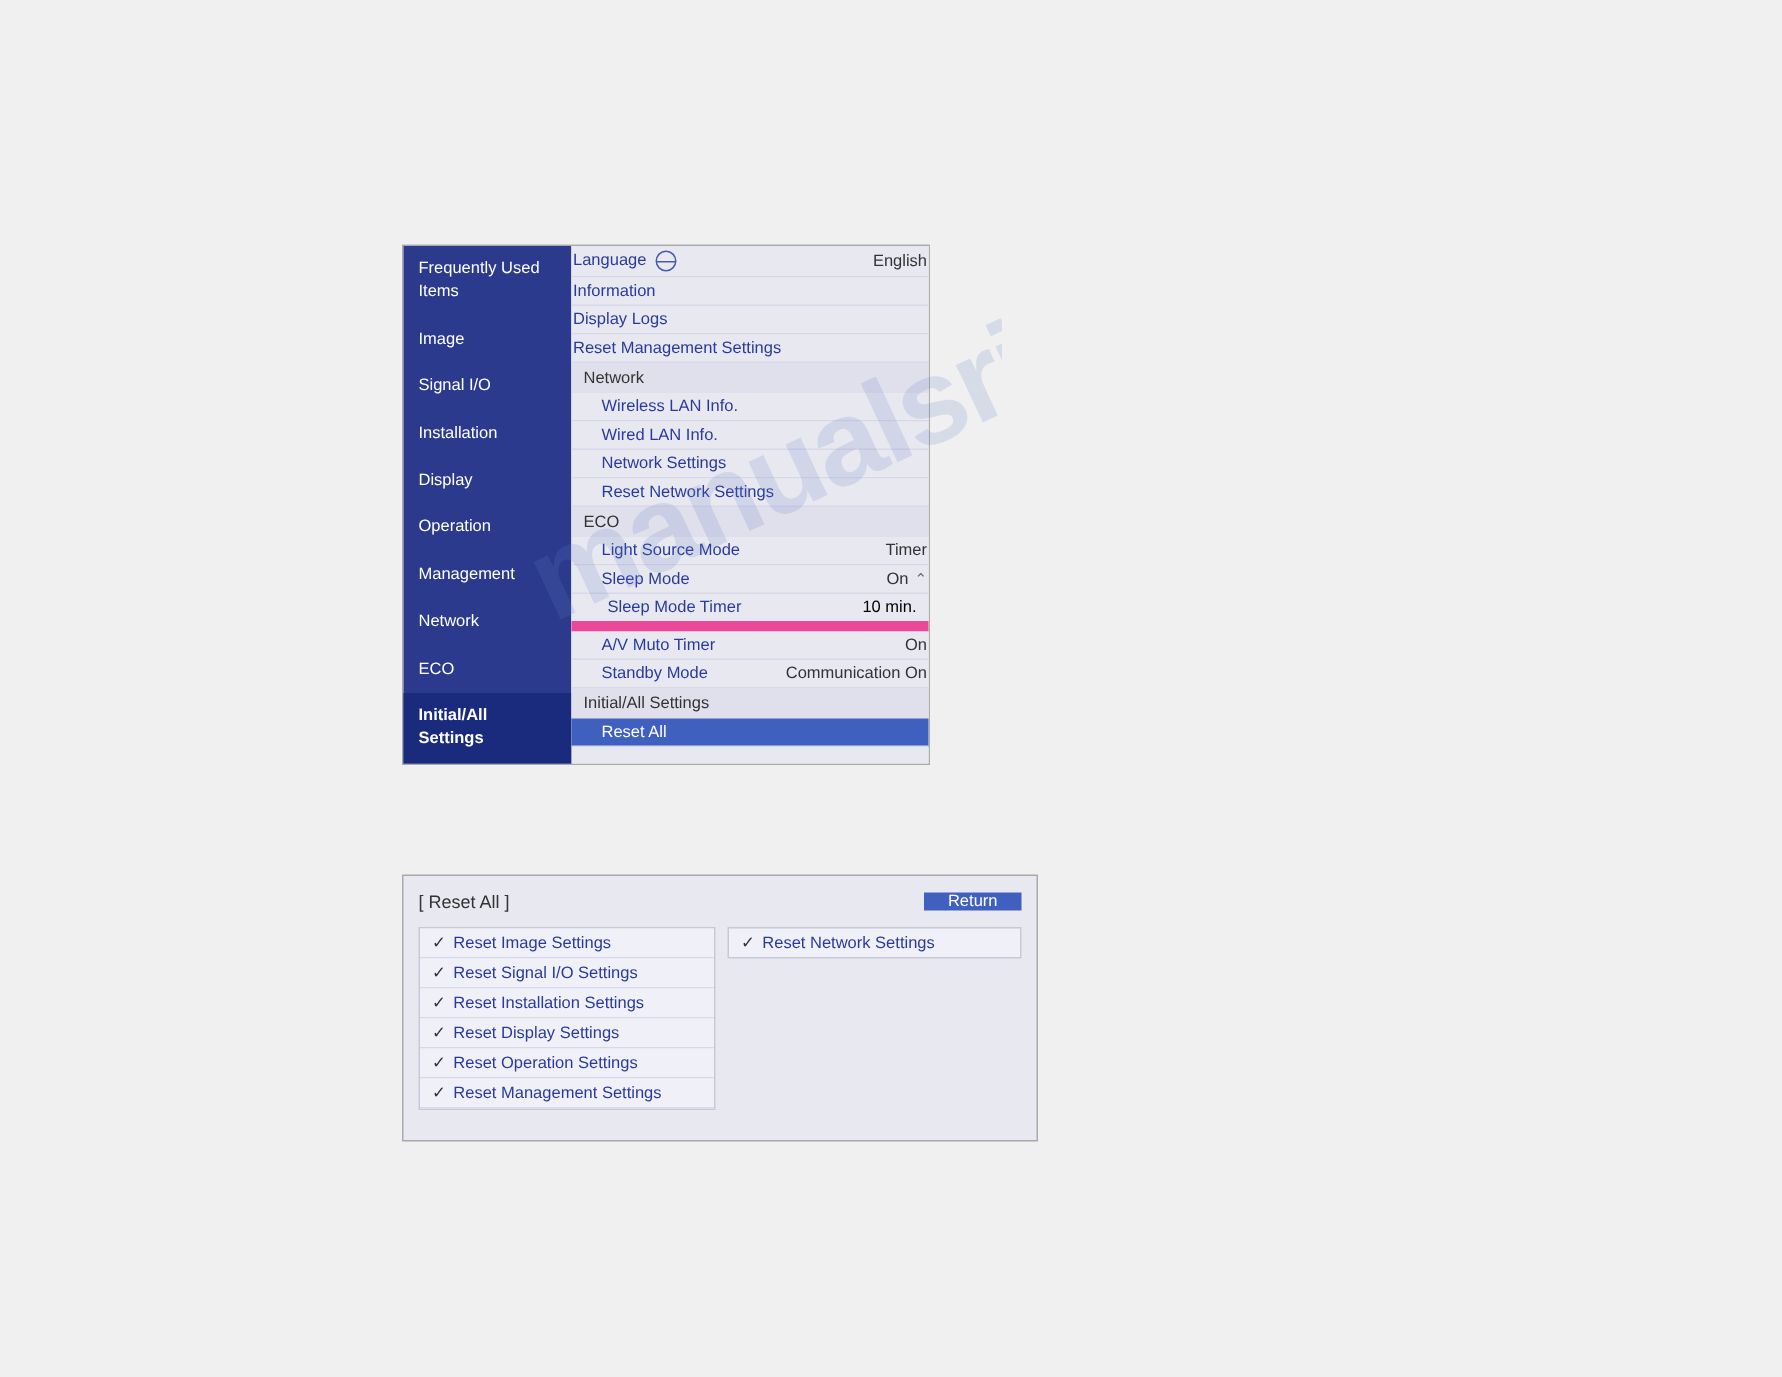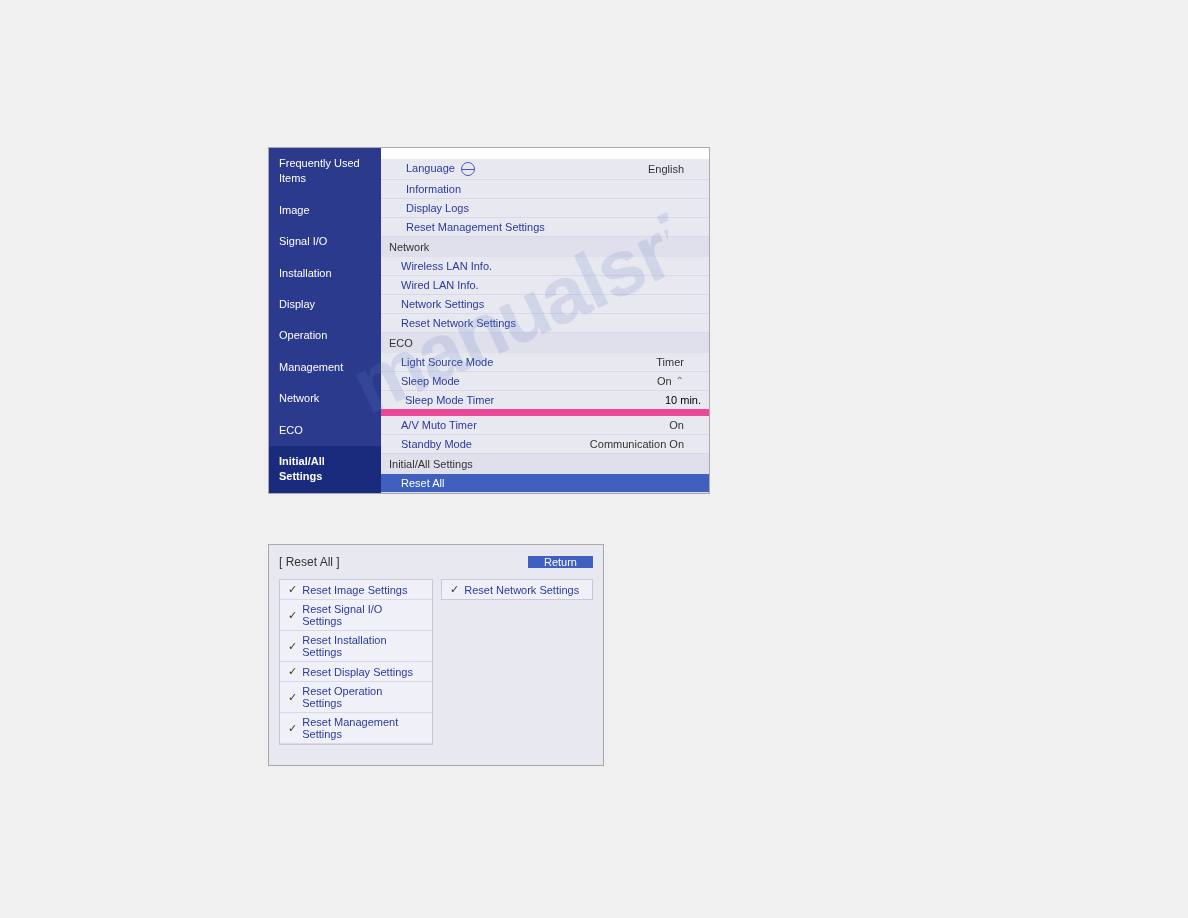--- a/index.html
+++ b/index.html
@@ -8,27 +8,26 @@
       font-family: Arial, sans-serif;
       font-size: 12px;
       width: 1188px;
       min-height: 918px;
       position: relative;
     }
 
     
     .top-panel {
       position: absolute;
-      top: 147px;
+      top: 163px;
       left: 268px;
-      width: 442px;
+      width: 352px;
       border: 1px solid #aaa;
       background: #fff;
       display: flex;
-      align-items: flex-end;
     }
 
     .sidebar {
       width: 112px;
       background: #2b3a8c;
       flex-shrink: 0;
     }
 
     .sidebar-item {
       padding: 8px 10px;
@@ -53,21 +52,21 @@
       font-size: 11px;
       color: #333;
       background: #e0e0ec;
       font-weight: normal;
     }
 
     .menu-row {
       display: flex;
       align-items: center;
       justify-content: space-between;
-      padding: 3px 25px;
+      padding: 3px 1px;
       border-bottom: 1px solid #d8d8e8;
       background: #e8e8f0;
       cursor: pointer;
       font-size: 11px;
     }
 
     .menu-row.active-row {
       background: #4060c0;
       color: #fff;
     }
@@ -150,23 +149,23 @@
       transform: rotate(-25deg);
       font-family: Arial, sans-serif;
       font-weight: bold;
       white-space: nowrap;
       letter-spacing: -2px;
     }
 
     
     .bottom-panel {
       position: absolute;
-      top: 544px;
+      top: 583px;
       left: 268px;
-      width: 336px;
+      width: 424px;
       border: 1px solid #aaa;
       background: #e8e8f0;
       padding: 10px;
     }
 
     .bottom-header {
       display: flex;
       justify-content: space-between;
       align-items: center;
       margin-bottom: 10px;

